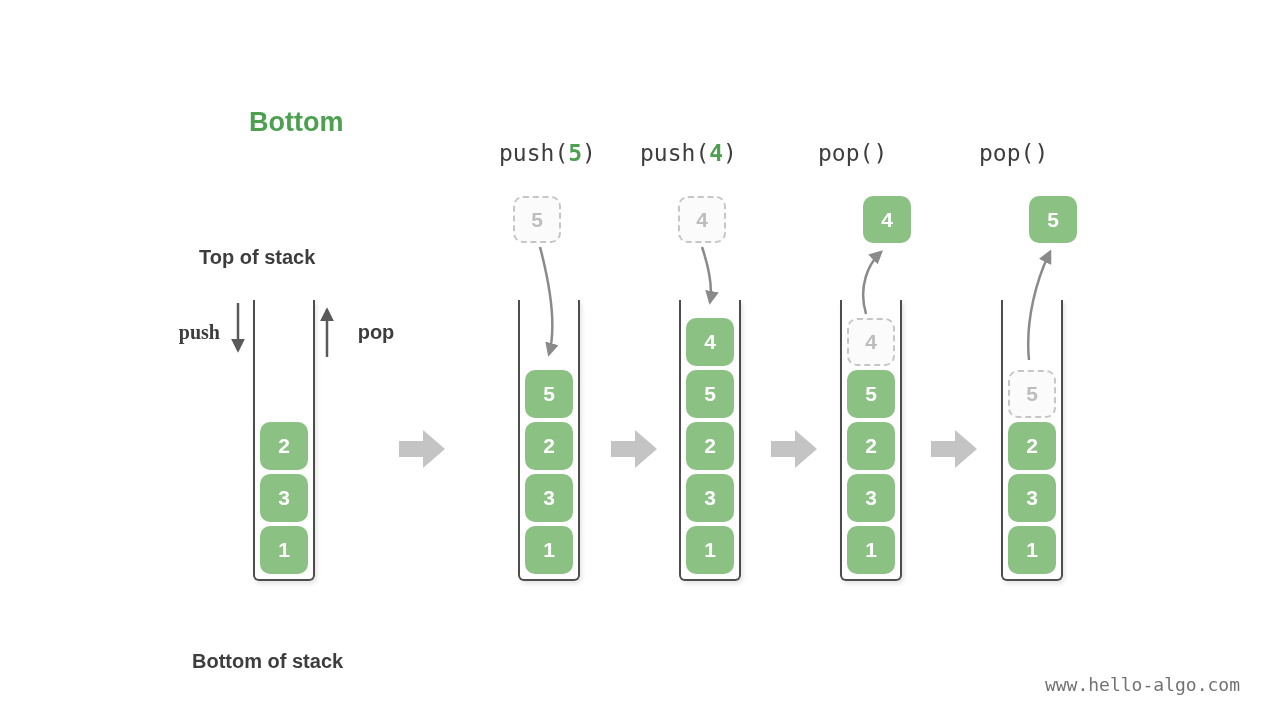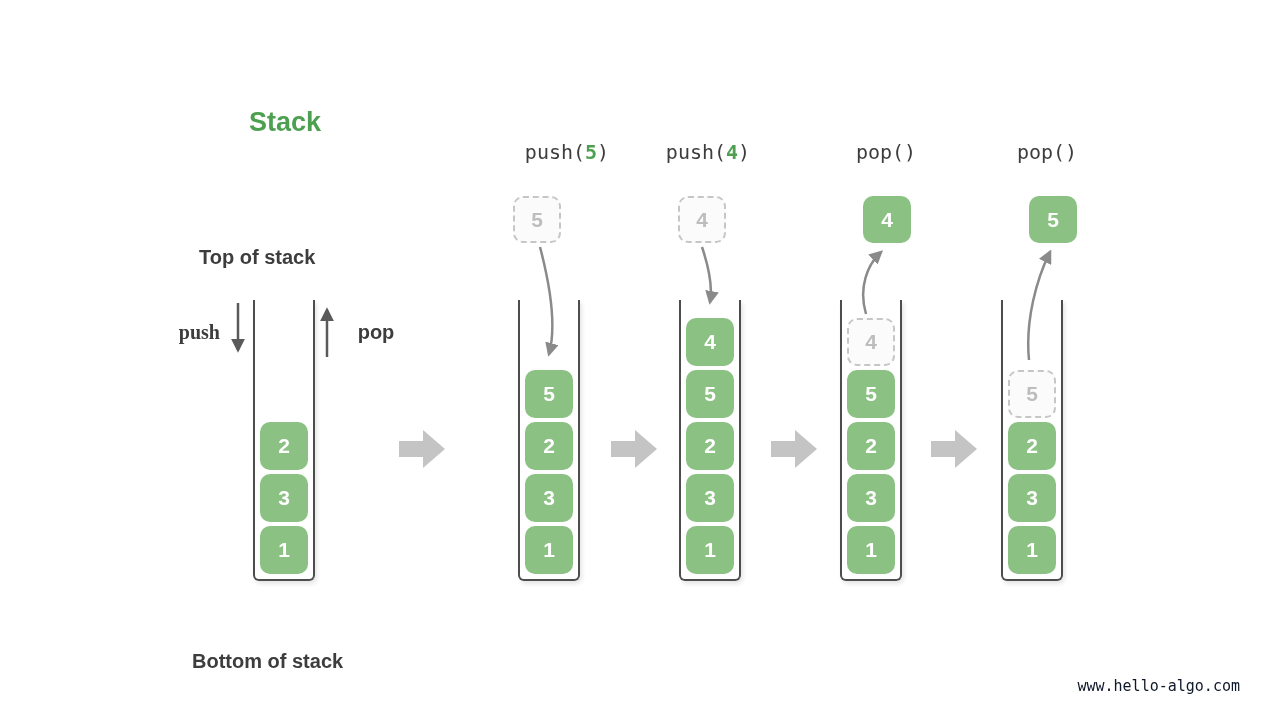--- a/index.html
+++ b/index.html
@@ -21,21 +21,21 @@
     font-size: 20px; font-weight: bold; color: #3D3D3D; text-align: left;
   }
   .top-caption { left: 199px; top: 246px; width: 170px; }
   .bottom-caption { left: 192px; top: 615px; width: 185px; margin-top: 35px; }
   .push-label { left: 150px; top: 321px; width: 70px; text-align: right; font-family: Liberation Serif, serif; }
   .pop-label  { left: 341px; top: 321px; width: 70px; text-align: center; }
 
   .op-label {
     top: 140px; height: 28px;
     font-family: "DejaVu Sans Mono", monospace;
-    font-size: 20px; color: #3D3D3D; text-align: center; white-space: pre;
+    font-size: 23px; color: #3D3D3D; text-align: left; white-space: pre;
   }
   .op-label .green-arg { color: #4CA050; font-weight: bold; }
 
   .stack {
     top: 300px; width: 62px; height: 281px;
     border-left: 2px solid #4D4D4D;
     border-right: 2px solid #4D4D4D;
     border-bottom: 2px solid #4D4D4D;
     border-radius: 0 0 6px 6px;
     box-shadow: 2px 3px 4px rgba(0,0,0,0.10);
@@ -60,28 +60,28 @@
     border-radius: 10px;
     display: flex; align-items: center; justify-content: center;
     font-size: 21px; font-weight: bold;
   }
   .float-dashed { background: #FBFBFB; color: #BDBDBD; border: 2px dashed #C6C6C6; font-weight: 600; }
   .float-solid  { background: #8CC184; color: #ffffff; }
 
   .watermark {
     right: 40px; bottom: 25px;
     font-family: "DejaVu Sans Mono", monospace;
-    font-size: 15px; color: #0f172a;
+    font-size: 18px; color: #737373;
   }
   svg.overlay { position: absolute; left: 0; top: 0; pointer-events: none; }
 </style>
 </head>
 <body>
 
-<div class="abs diagram-title">Stack</div>
+<div class="abs diagram-title">Bottom</div>
 <div class="abs caption top-caption">Top of stack</div>
 <div class="abs caption bottom-caption">Bottom of stack</div>
 <div class="abs caption push-label">push</div>
 <div class="abs caption pop-label">pop</div>
 
 <div class="abs op-label" style="left:499px;width:136px;"><span>push(</span><span class="green-arg">5</span><span>)</span></div>
 <div class="abs op-label" style="left:640px;width:136px;"><span>push(</span><span class="green-arg">4</span><span>)</span></div>
 <div class="abs op-label" style="left:818px;width:136px;"><span>pop(</span><span class="green-arg"></span><span>)</span></div>
 <div class="abs op-label" style="left:979px;width:136px;"><span>pop(</span><span class="green-arg"></span><span>)</span></div>
 

